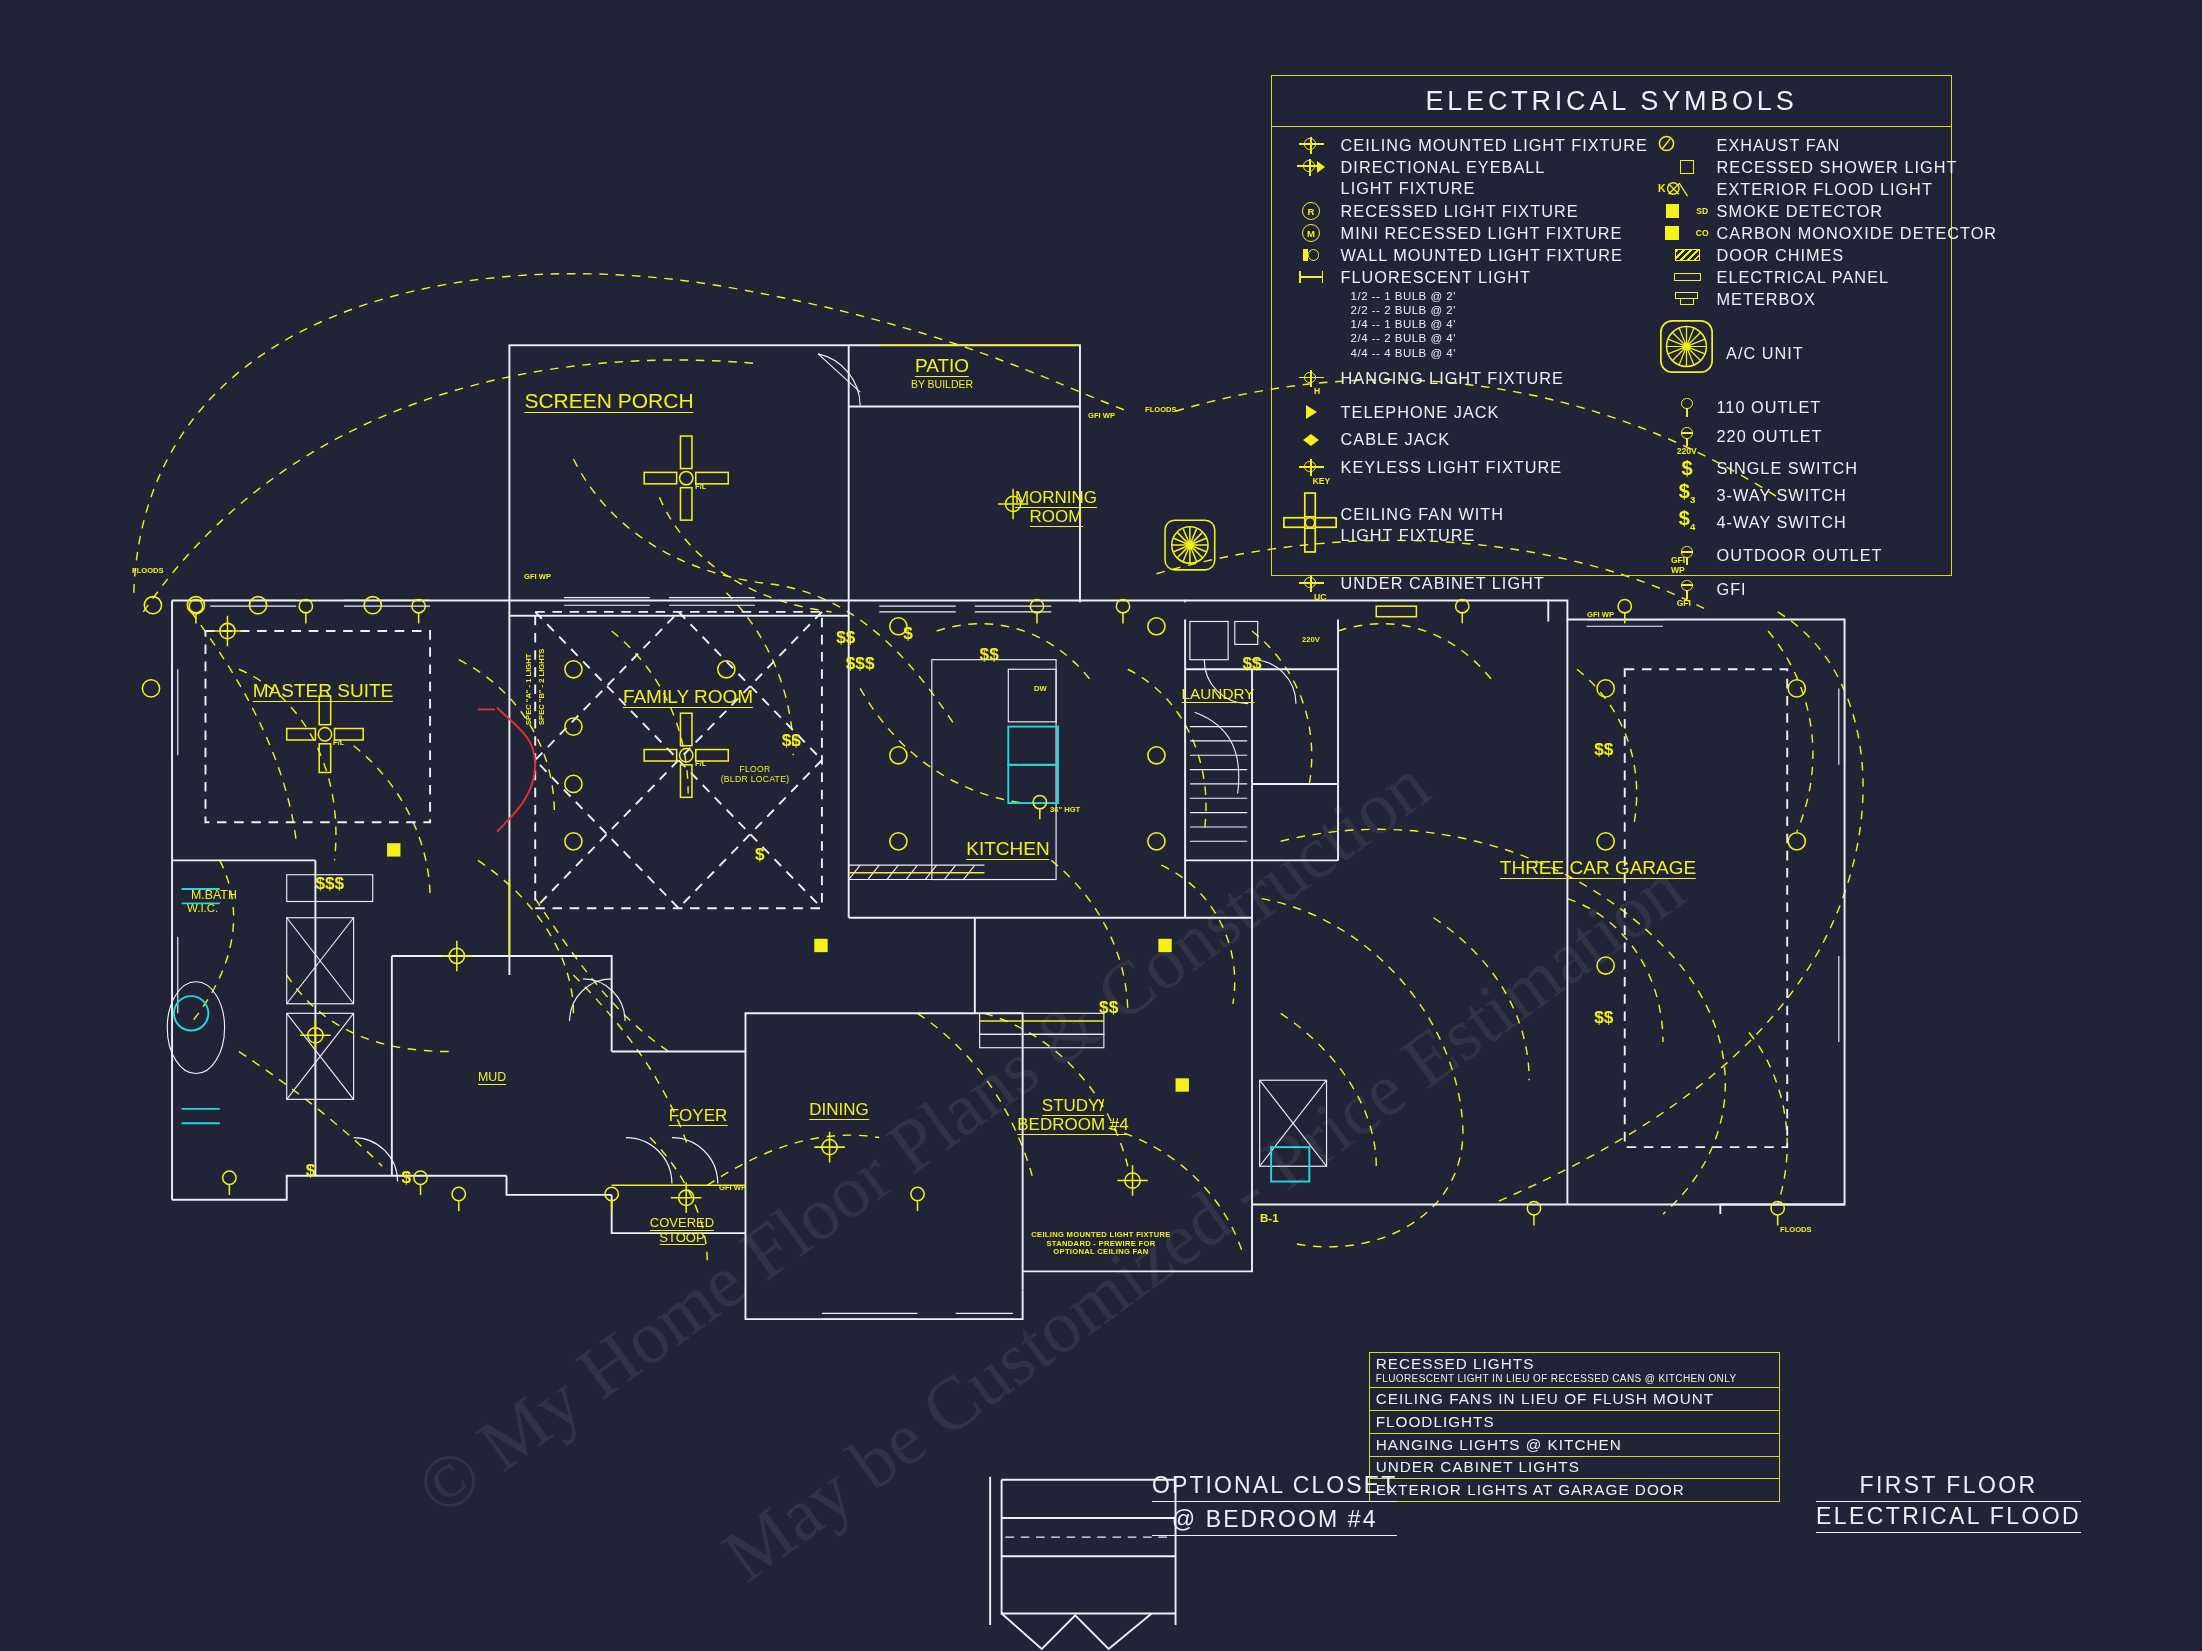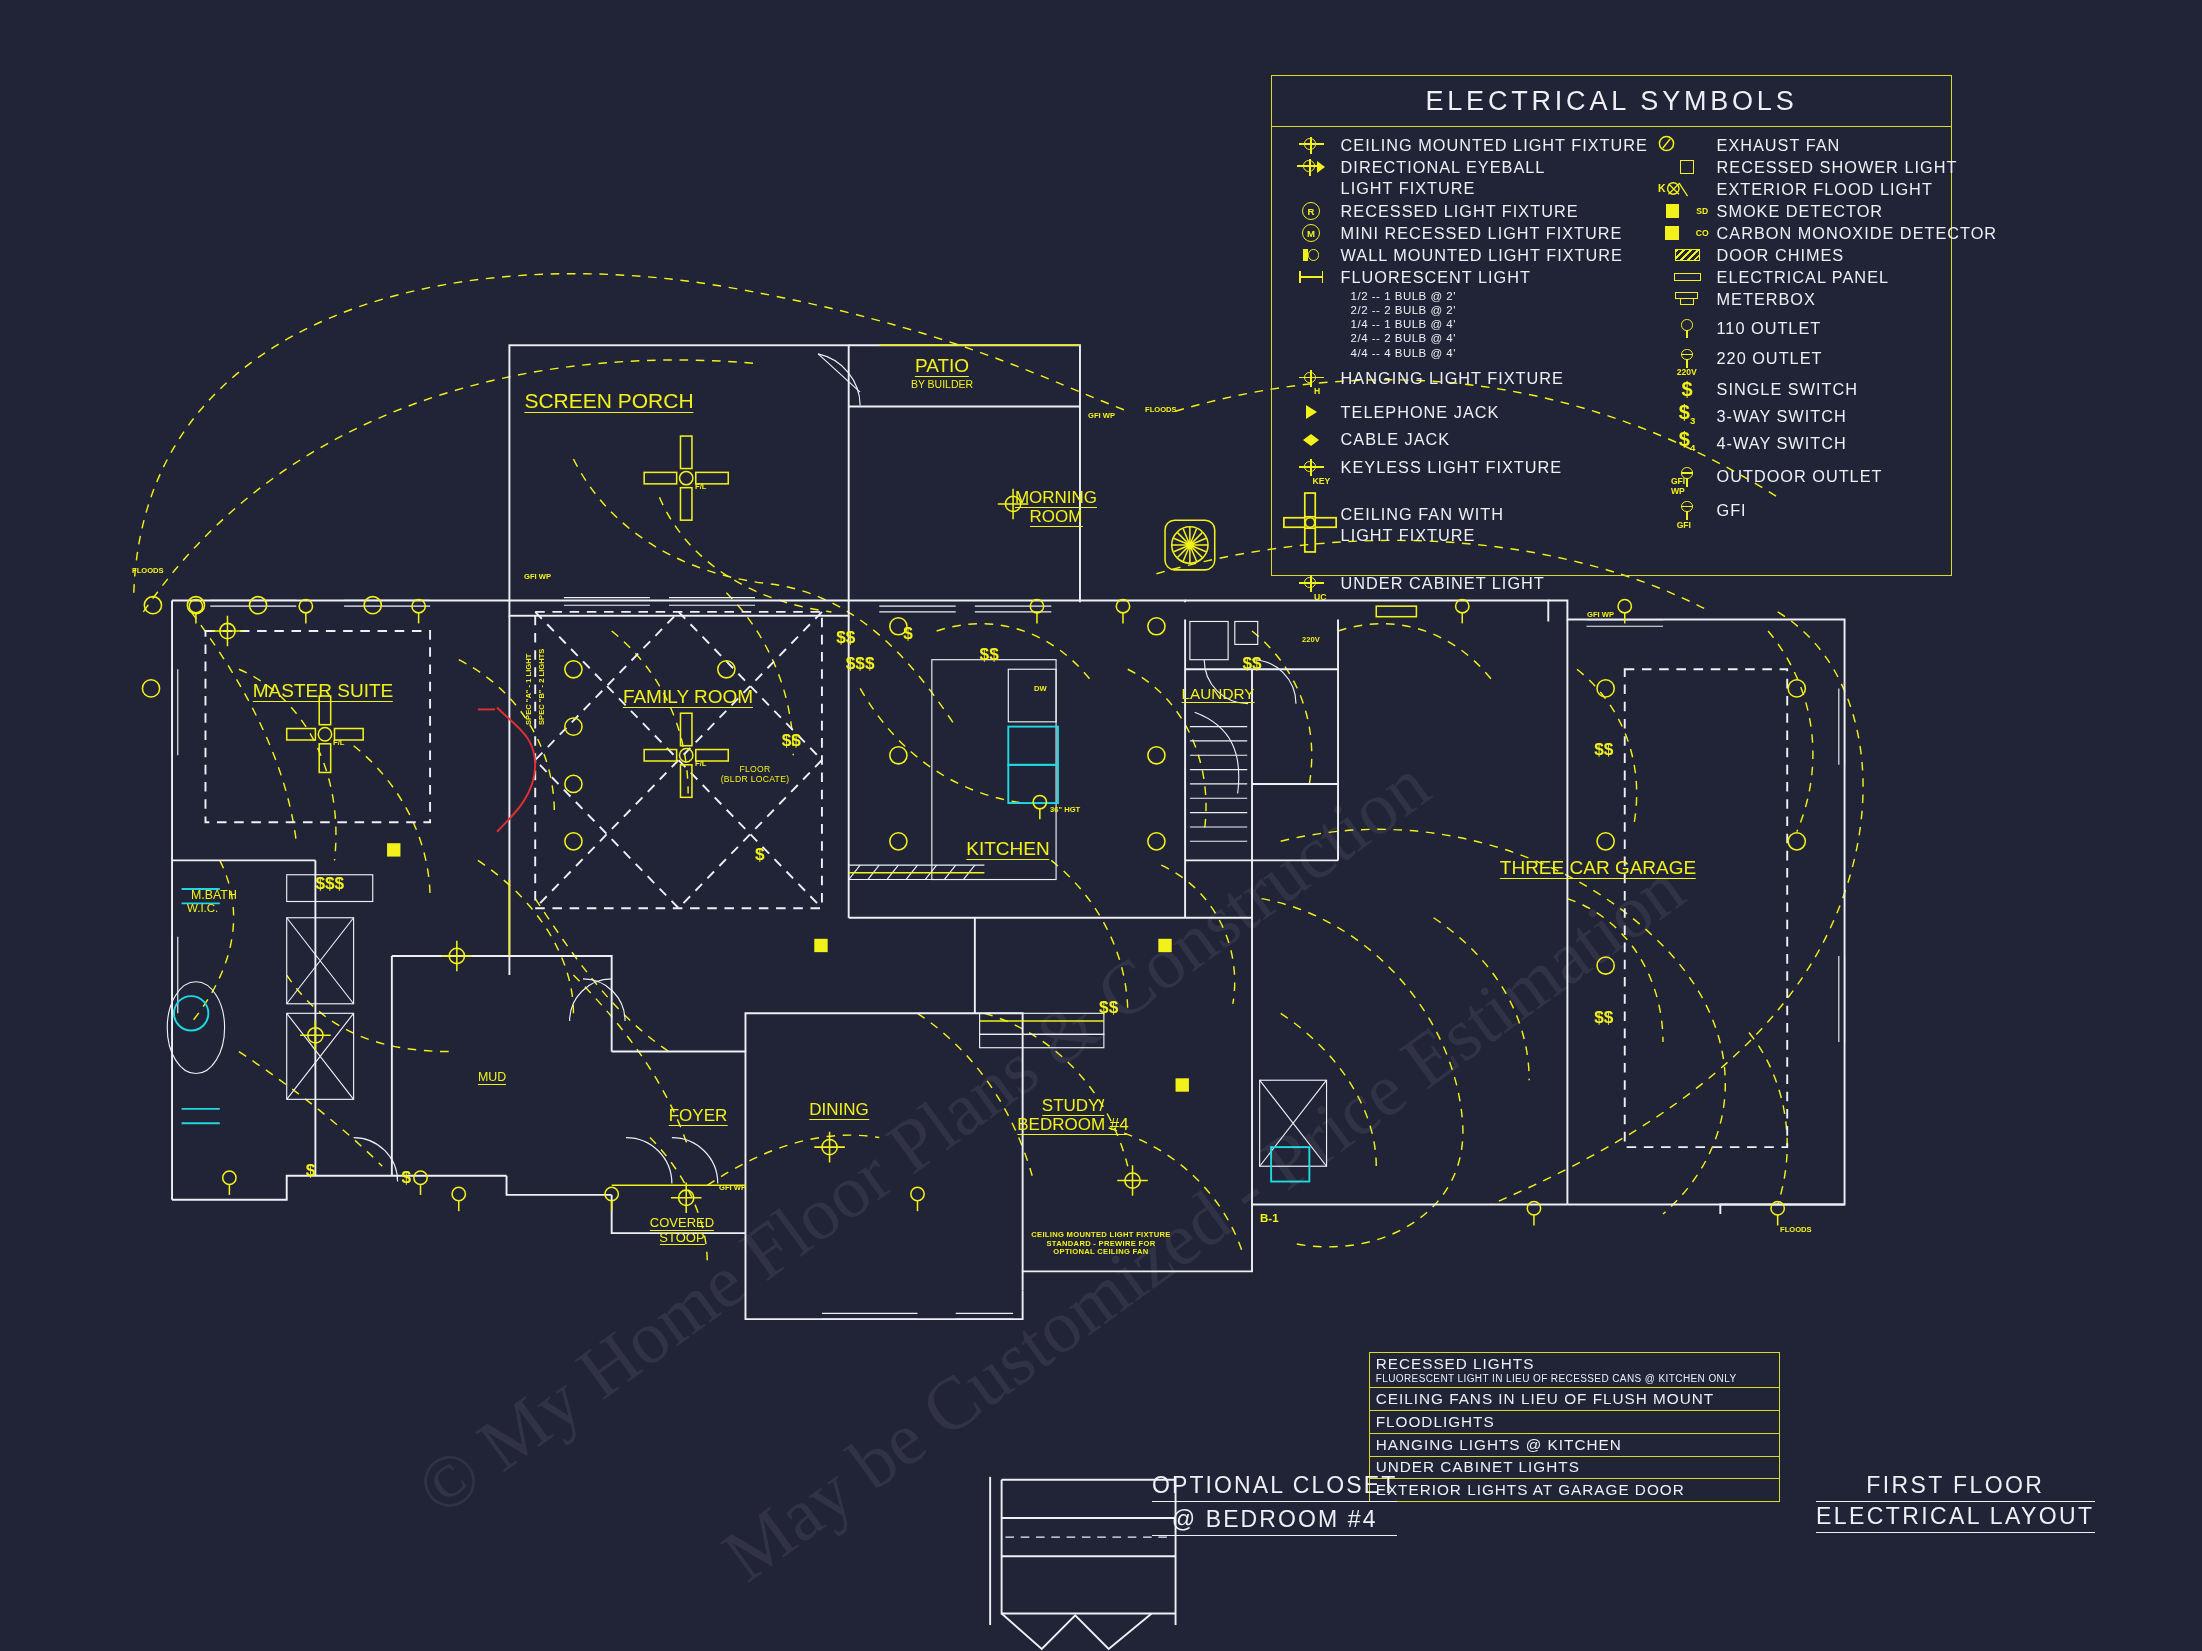--- a/index.html
+++ b/index.html
@@ -716,20 +716,34 @@
       <div class="lg-row">
         <div class="lg-sym">
           <div class="s-meter">
               <div class="t"></div>
               <div class="b"></div>
             </div>
         </div>
         <div class="lg-txt">METERBOX</div>
       </div>
 
+      <div class="lg-row" style="height:71px;margin-top:7.6px">
+        <div class="lg-sym" style="height:67px">
+          <svg width="57" height="57" viewBox="0 0 60 60">
+            <rect x="3" y="3" width="54" height="54" rx="12" stroke="#f2f21a" stroke-width="1.8" fill="none"></rect>
+            <circle cx="30" cy="30" r="21" stroke="#f2f21a" stroke-width="1.6" fill="none"></circle>
+            <g stroke="#f2f21a" stroke-width="1.3">
+              <path d="M30 9 V51 M9 30 H51 M15 15 L45 45 M45 15 L15 45"></path>
+              <path d="M22 10 L38 50 M38 10 L22 50 M10 22 L50 38 M50 22 L10 38"></path>
+            </g>
+            <circle cx="30" cy="30" r="4" fill="#f2f21a"></circle>
+          </svg>
+        </div>
+        <div class="lg-txt" style="padding-top:25px;padding-left:9.6px">A/C UNIT</div>
+      </div>
 
       <div class="lg-row" style="margin-top:7.6px">
         <div class="lg-sym">
           <div class="s-out">
               <div class="o"></div>
               <div class="st"></div>
             </div>
         </div>
         <div class="lg-txt">110 OUTLET</div>
       </div>
@@ -812,21 +826,21 @@
   <div class="opt-row">
     <div class="m">UNDER CABINET LIGHTS</div>
   </div>
   <div class="opt-row">
     <div class="m">EXTERIOR LIGHTS AT GARAGE DOOR</div>
   </div>
 </div>
 
 <div id="sheet-title">
   <div>FIRST FLOOR</div>
-  <div>ELECTRICAL LAYOUT</div>
+  <div>ELECTRICAL FLOOD</div>
 </div>
 
 <div id="closet-title">
   <div>OPTIONAL CLOSET</div>
   <div>@ BEDROOM #4</div>
 </div>
 
 <div class="rlabel" style="left:609px;top:390px;font-size:21px;transform:translateX(-50%)">
   <span class="u">SCREEN PORCH</span>
 </div>

